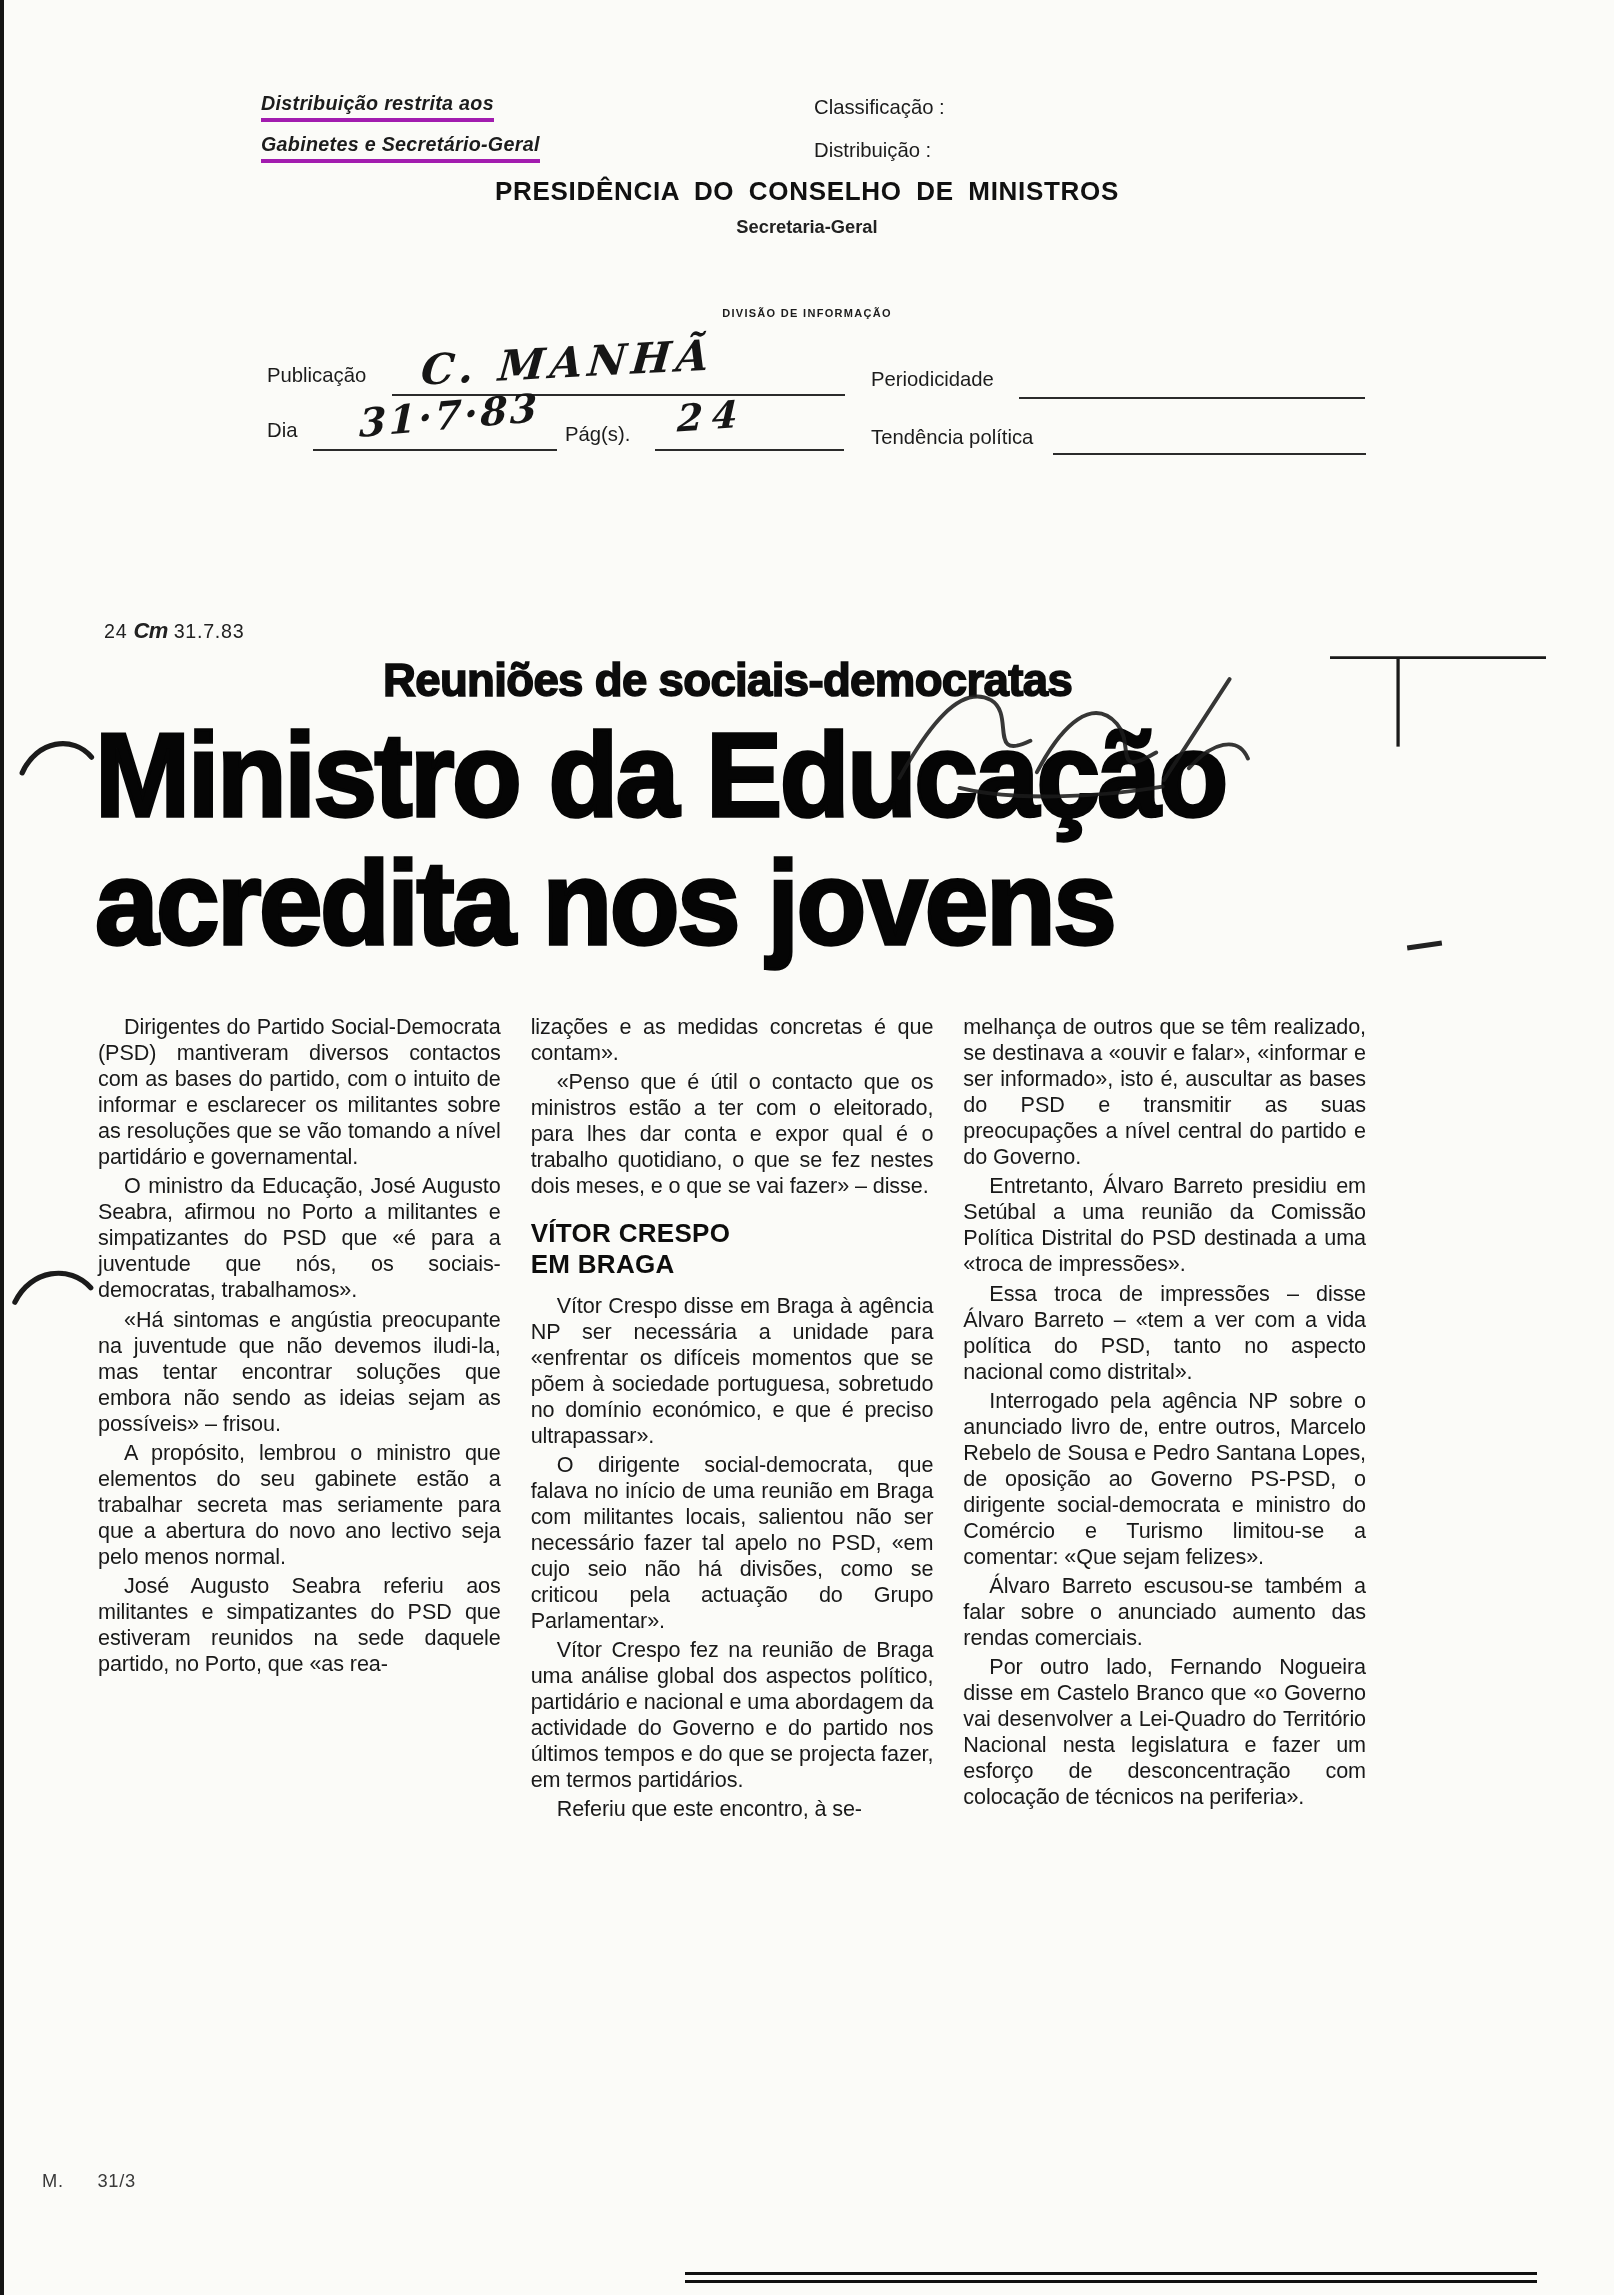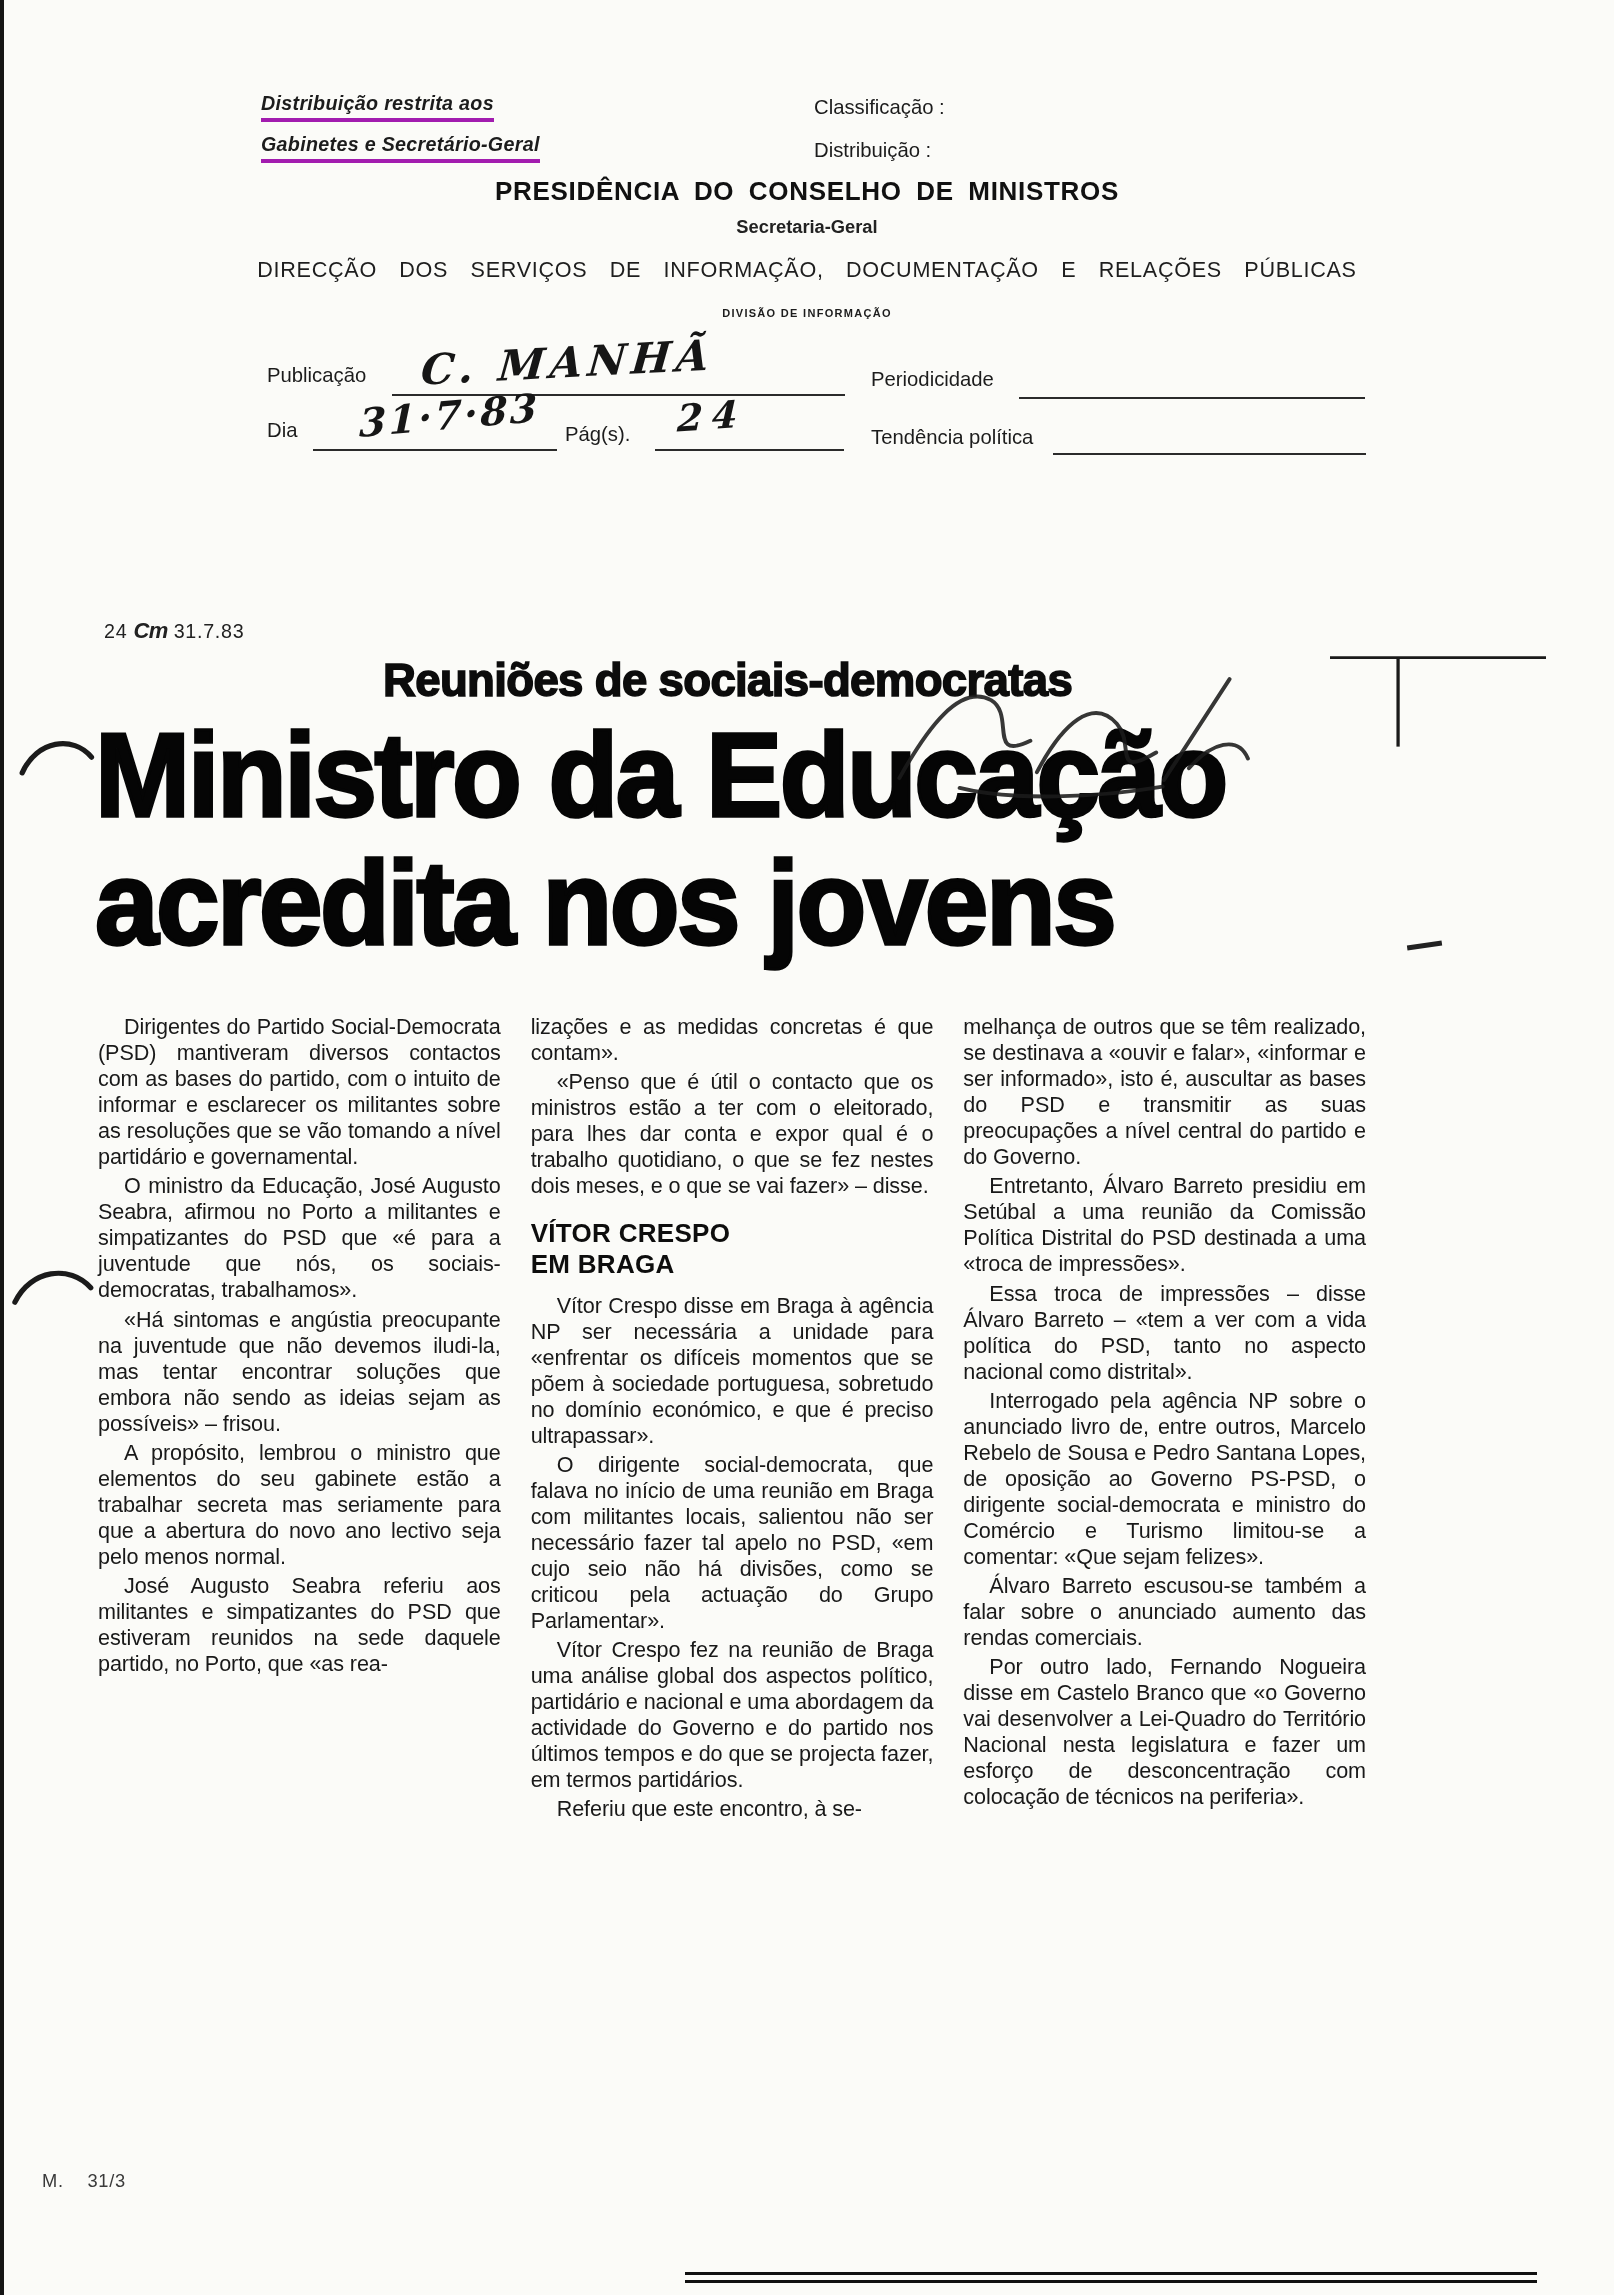--- a/index.html
+++ b/index.html
@@ -46,21 +46,21 @@
   .hw-dash { position:absolute; left:1407px; top:943px; width:35px; height:4.6px; background:#222; transform:rotate(-8deg); }
 
   .columns { position:absolute; left:98px; top:1014px; width:1268px; display:flex; gap:30px; }
   .col { flex:1 1 0; font-size:21.6px; line-height:26px; text-align:justify; letter-spacing:-0.1px; color:#191919; }
   .col p { text-indent:26px; margin:0 0 3.3px 0; }
   .col p.cont { text-indent:0; }
   .col h3 { font-size:26px; line-height:31px; font-weight:bold; letter-spacing:0.3px; margin:18.3px 0 13px 0; white-space:pre-line; text-align:left; color:#0d0d0d; }
 
   
   .footer-mark { left:42px; top:2170px; font-size:18.3px; color:#3a3a3a; letter-spacing:0.7px; }
-  .footer-mark .fm-right { margin-left:18px; }
+  .footer-mark .fm-right { margin-left:28px; }
   .bottom-line { position:absolute; background:#101010; }
   .bl1 { left:685px; top:2272px; width:852px; height:3.3px; }
   .bl2 { left:685px; top:2280px; width:852px; height:2.6px; }
 </style>
 </head>
 <body>
 
 <div class="page">
   <div class="edge-stripe"></div>
 
@@ -69,21 +69,20 @@
     <div class="u">Gabinetes e Secretário-Geral</div>
   </div>
 
   <div class="abs class-block">
     <div>Classificação :</div>
     <div>Distribuição :</div>
   </div>
 
   <div class="abs org-title">PRESIDÊNCIA DO CONSELHO DE MINISTROS</div>
   <div class="abs org-subtitle">Secretaria-Geral</div>
-  <div class="abs org-dept">DIRECÇÃO DOS SERVIÇOS DE INFORMAÇÃO, DOCUMENTAÇÃO E RELAÇÕES PÚBLICAS</div>
   <div class="abs org-division">DIVISÃO DE INFORMAÇÃO</div>
 
   <span class="abs form-label" style="left:267px; top:364px;">Publicação</span>
   <div class="abs rule" style="left:392px; top:394px; width:453px;"></div>
   <span class="abs handwriting hw-pub" style="left:421px; top:338px;">C. MANHÃ</span>
   <span class="abs form-label" style="left:871px; top:368px;">Periodicidade</span>
   <div class="abs rule" style="left:1019px; top:397px; width:346px;"></div>
 
   <span class="abs form-label" style="left:267px; top:419px;">Dia</span>
   <div class="abs rule" style="left:313px; top:449px; width:244px;"></div>

